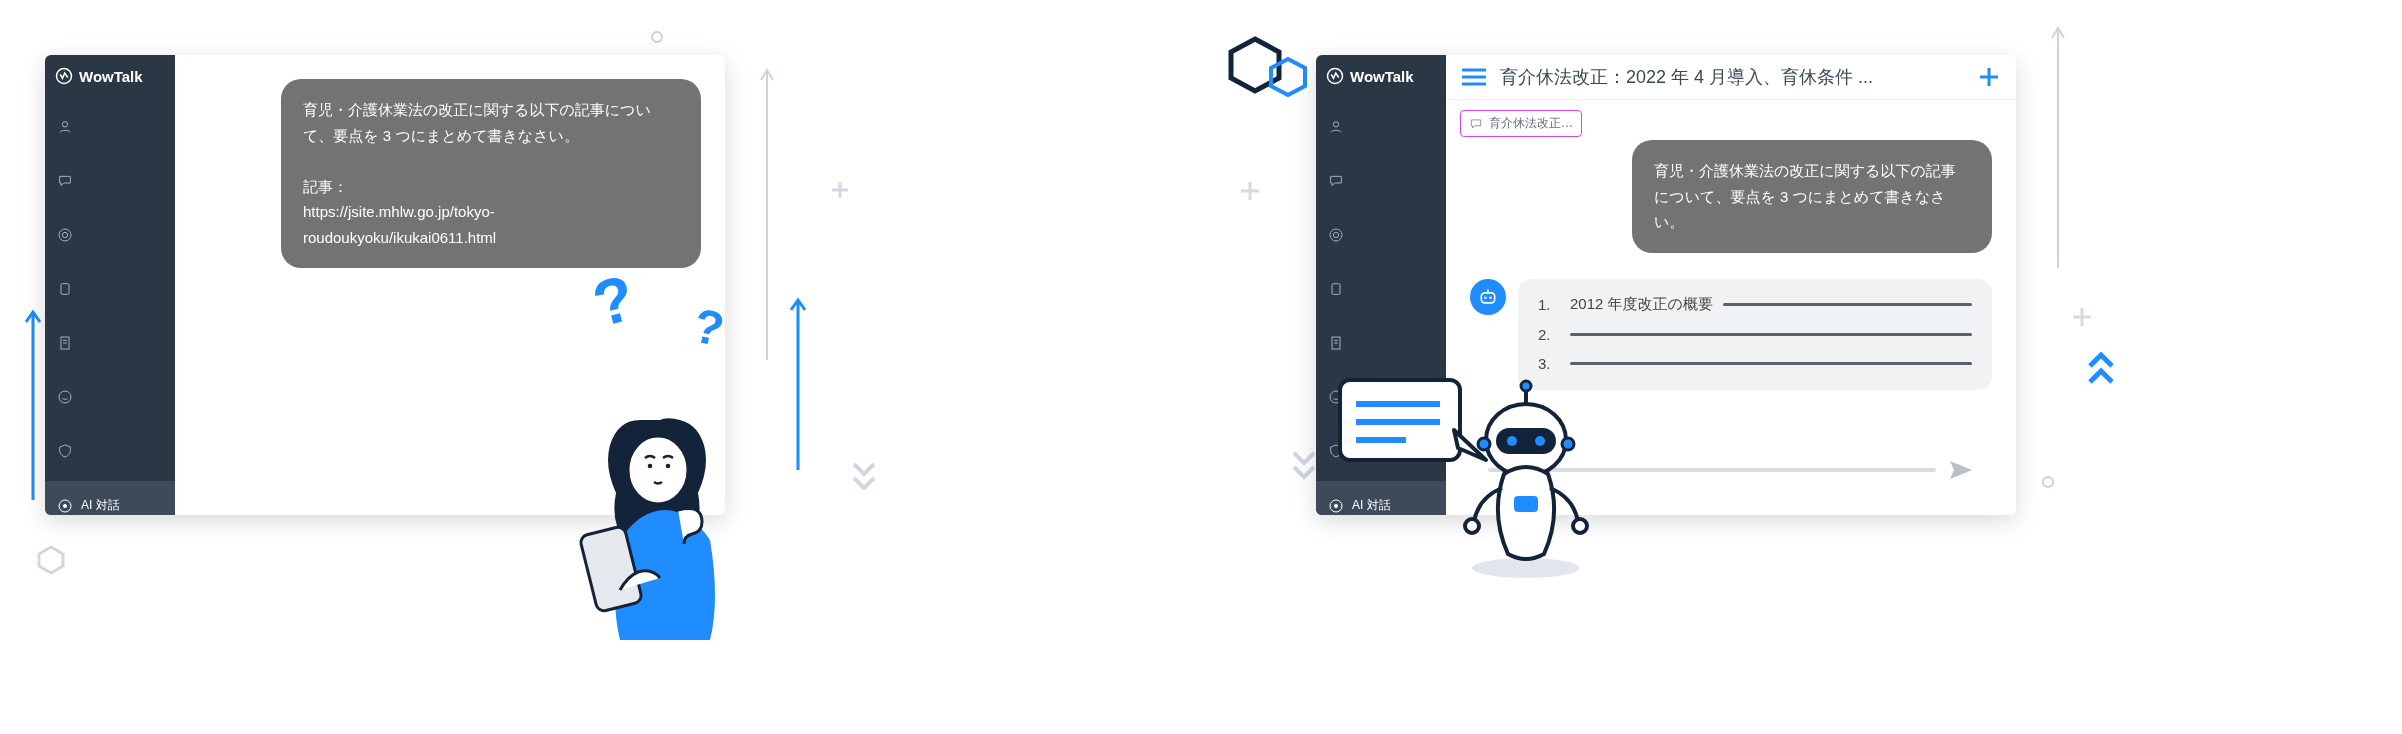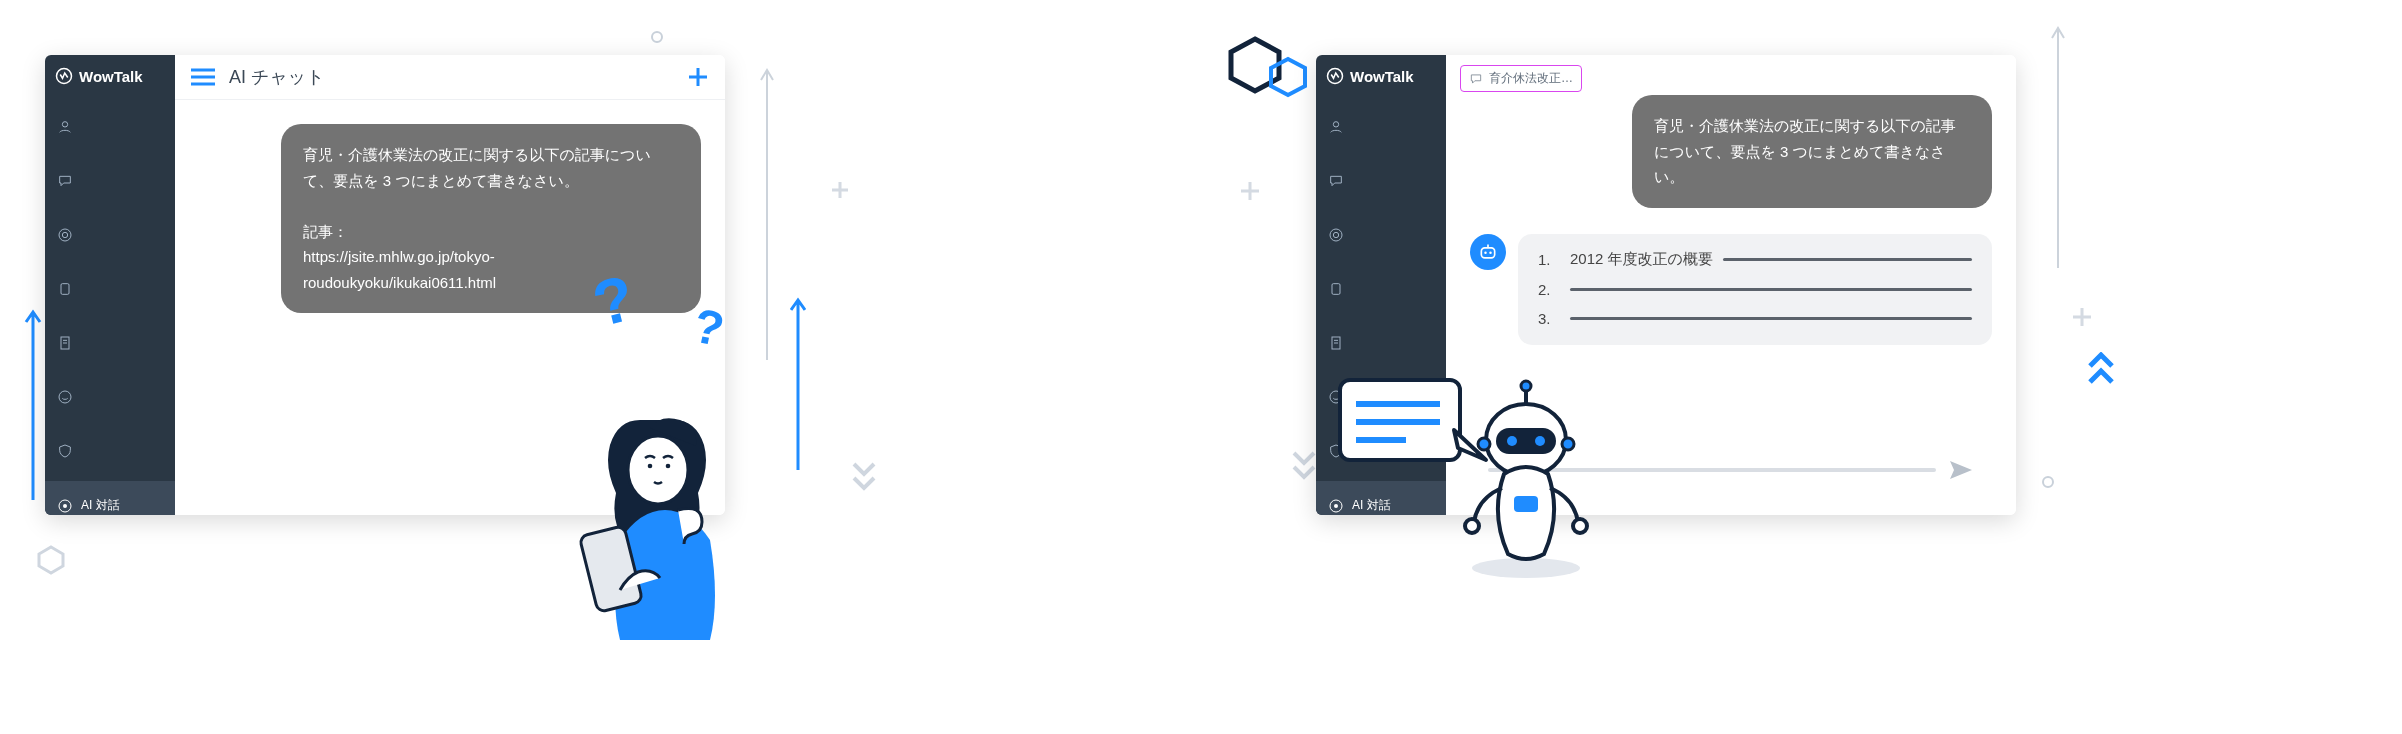--- a/index.html
+++ b/index.html
@@ -287,29 +287,20 @@
       </div>
       <div class="settings-row">
         <span>設定</span>
         <svg width="12" height="12" viewBox="0 0 12 12">
             <path d="M4 2l4 4-4 4" stroke="#9fb0c2" stroke-width="1.5" fill="none"></path>
           </svg>
       </div>
     </div>
 
     <div class="main">
-      <div class="topbar">
-        <svg class="burger" viewBox="0 0 24 18">
-            <path d="M0 2h24M0 9h24M0 16h24" stroke="#1f8cff" stroke-width="3"></path>
-          </svg>
-        <div class="topbar-title">AI チャット</div>
-        <svg class="plus-icon" viewBox="0 0 22 22">
-            <path d="M11 2v18M2 11h18" stroke="#1f8cff" stroke-width="3"></path>
-          </svg>
-      </div>
       <div class="chat-body">
         <div class="msg-user">育児・介護休業法の改正に関する以下の記事について、要点を 3 つにまとめて書きなさい。
 
 記事：
 https://jsite.mhlw.go.jp/tokyo-roudoukyoku/ikukai0611.html</div>
       </div>
     </div>
   </div>
 
   <div class="woman">
@@ -439,20 +430,29 @@
       </div>
       <div class="settings-row">
         <span>設定</span>
         <svg width="12" height="12" viewBox="0 0 12 12">
             <path d="M4 2l4 4-4 4" stroke="#9fb0c2" stroke-width="1.5" fill="none"></path>
           </svg>
       </div>
     </div>
 
     <div class="main">
+      <div class="topbar">
+        <svg class="burger" viewBox="0 0 24 18">
+            <path d="M0 2h24M0 9h24M0 16h24" stroke="#1f8cff" stroke-width="3"></path>
+          </svg>
+        <div class="topbar-title">育介休法改正：2022 年 4 月導入、育休条件 ...</div>
+        <svg class="plus-icon" viewBox="0 0 22 22">
+            <path d="M11 2v18M2 11h18" stroke="#1f8cff" stroke-width="3"></path>
+          </svg>
+      </div>
       <div class="chat-body">
         <div class="tab-chip">
           <svg viewBox="0 0 24 24">
               <path d="M4 5h16v10H10l-4 4v-4H4z" fill="none" stroke="#808a96" stroke-width="1.5"></path>
             </svg>
           <span>育介休法改正…</span>
         </div>
         <div class="msg-user">育児・介護休業法の改正に関する以下の記事について、要点を 3 つにまとめて書きなさい。</div>
 
         <div class="msg-bot-row">

